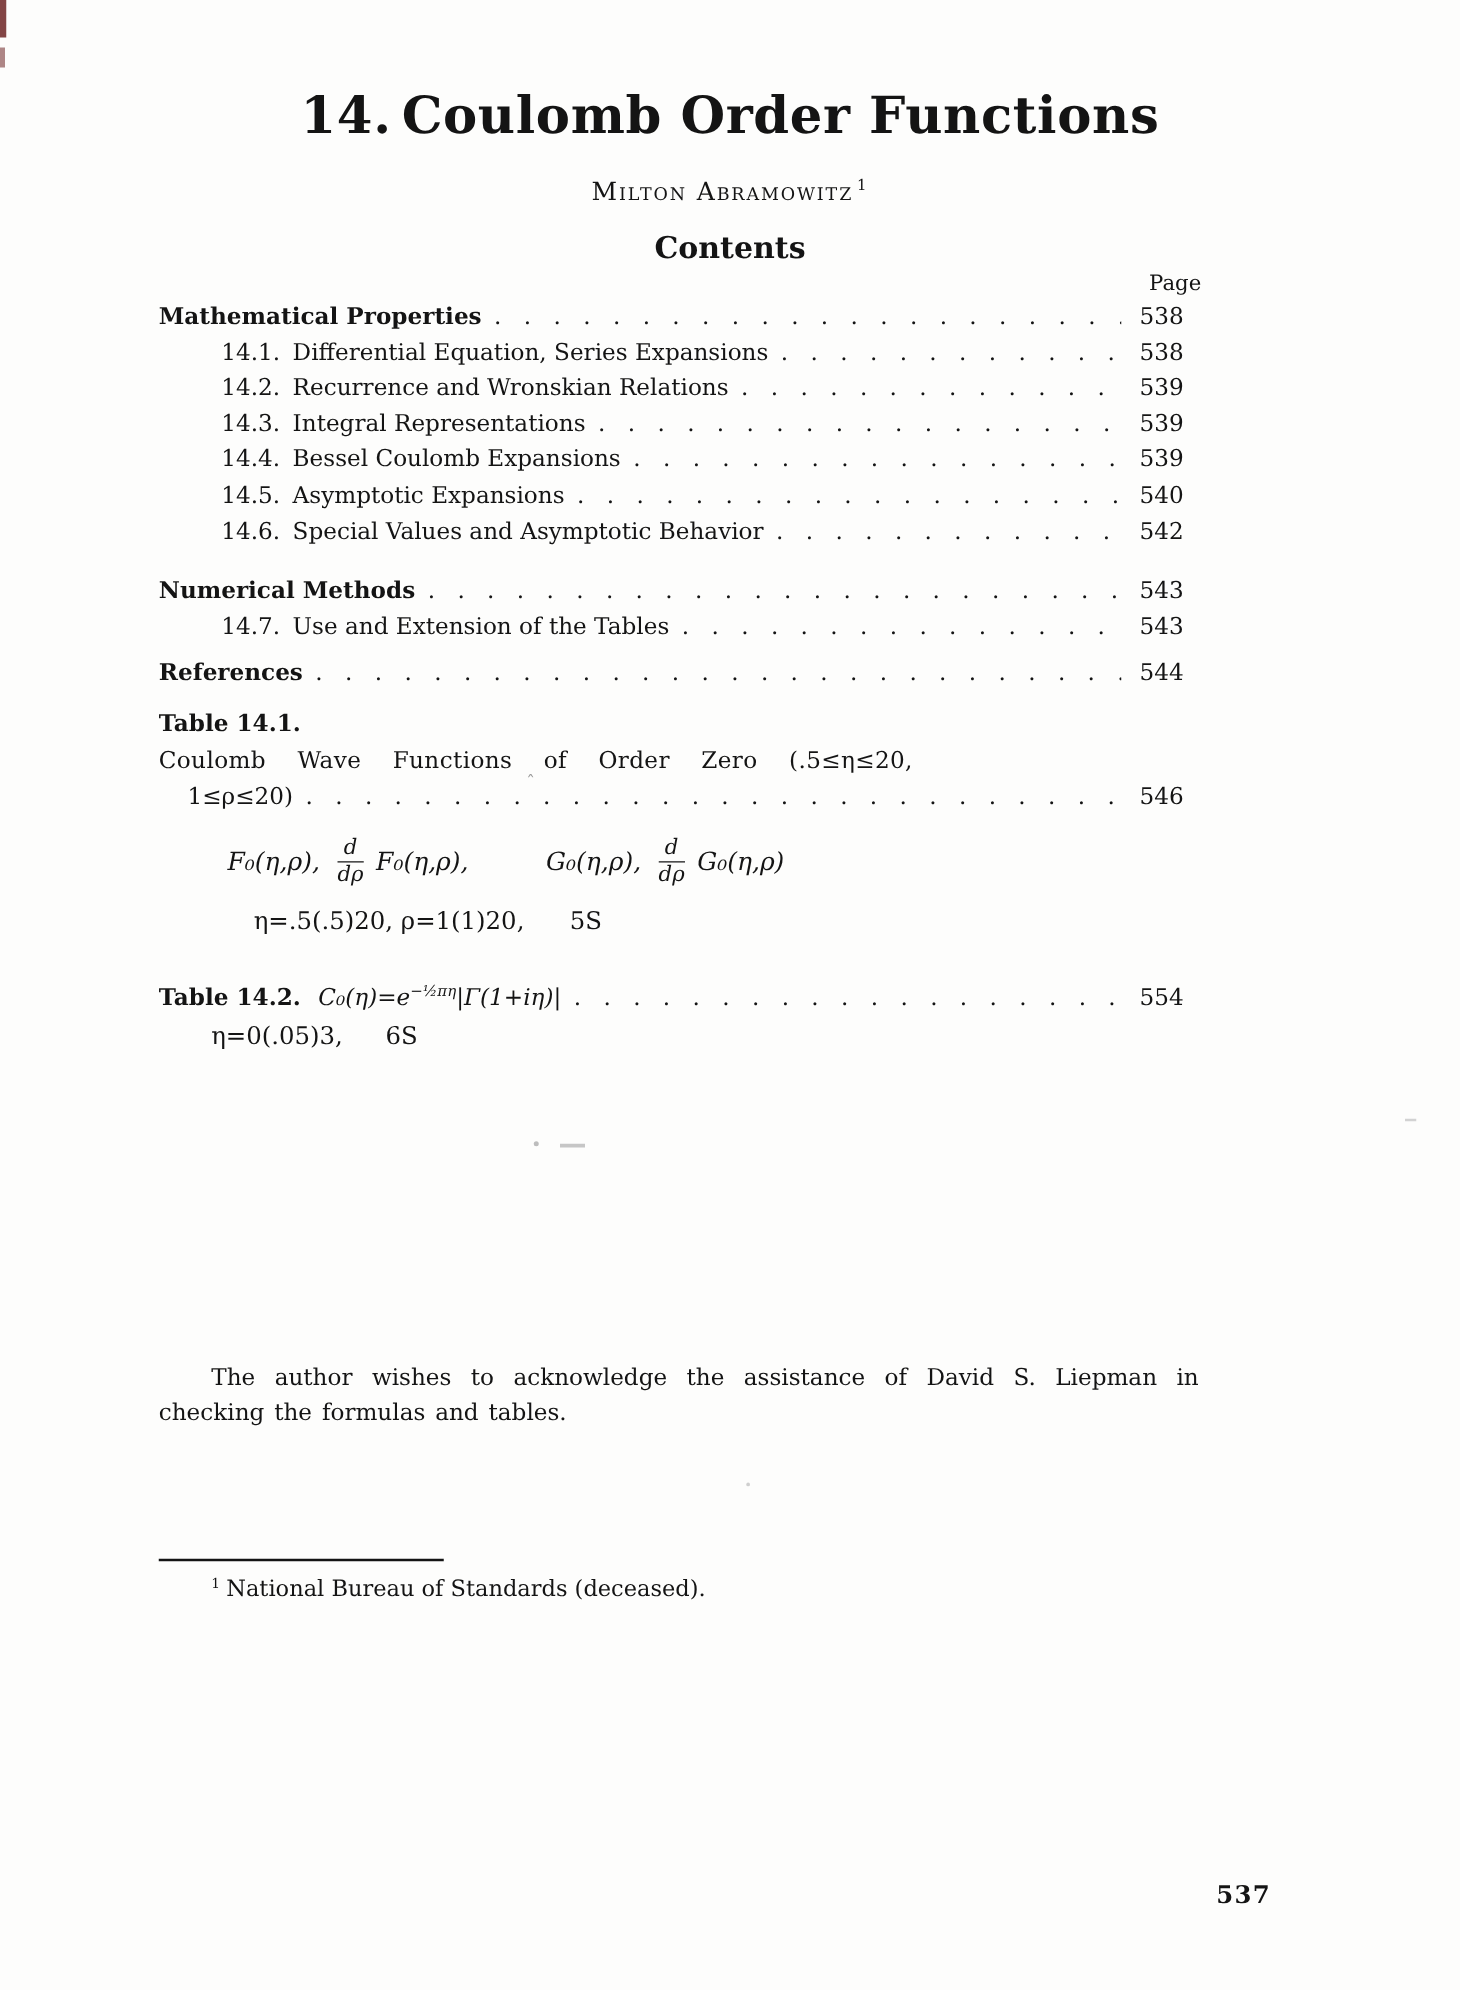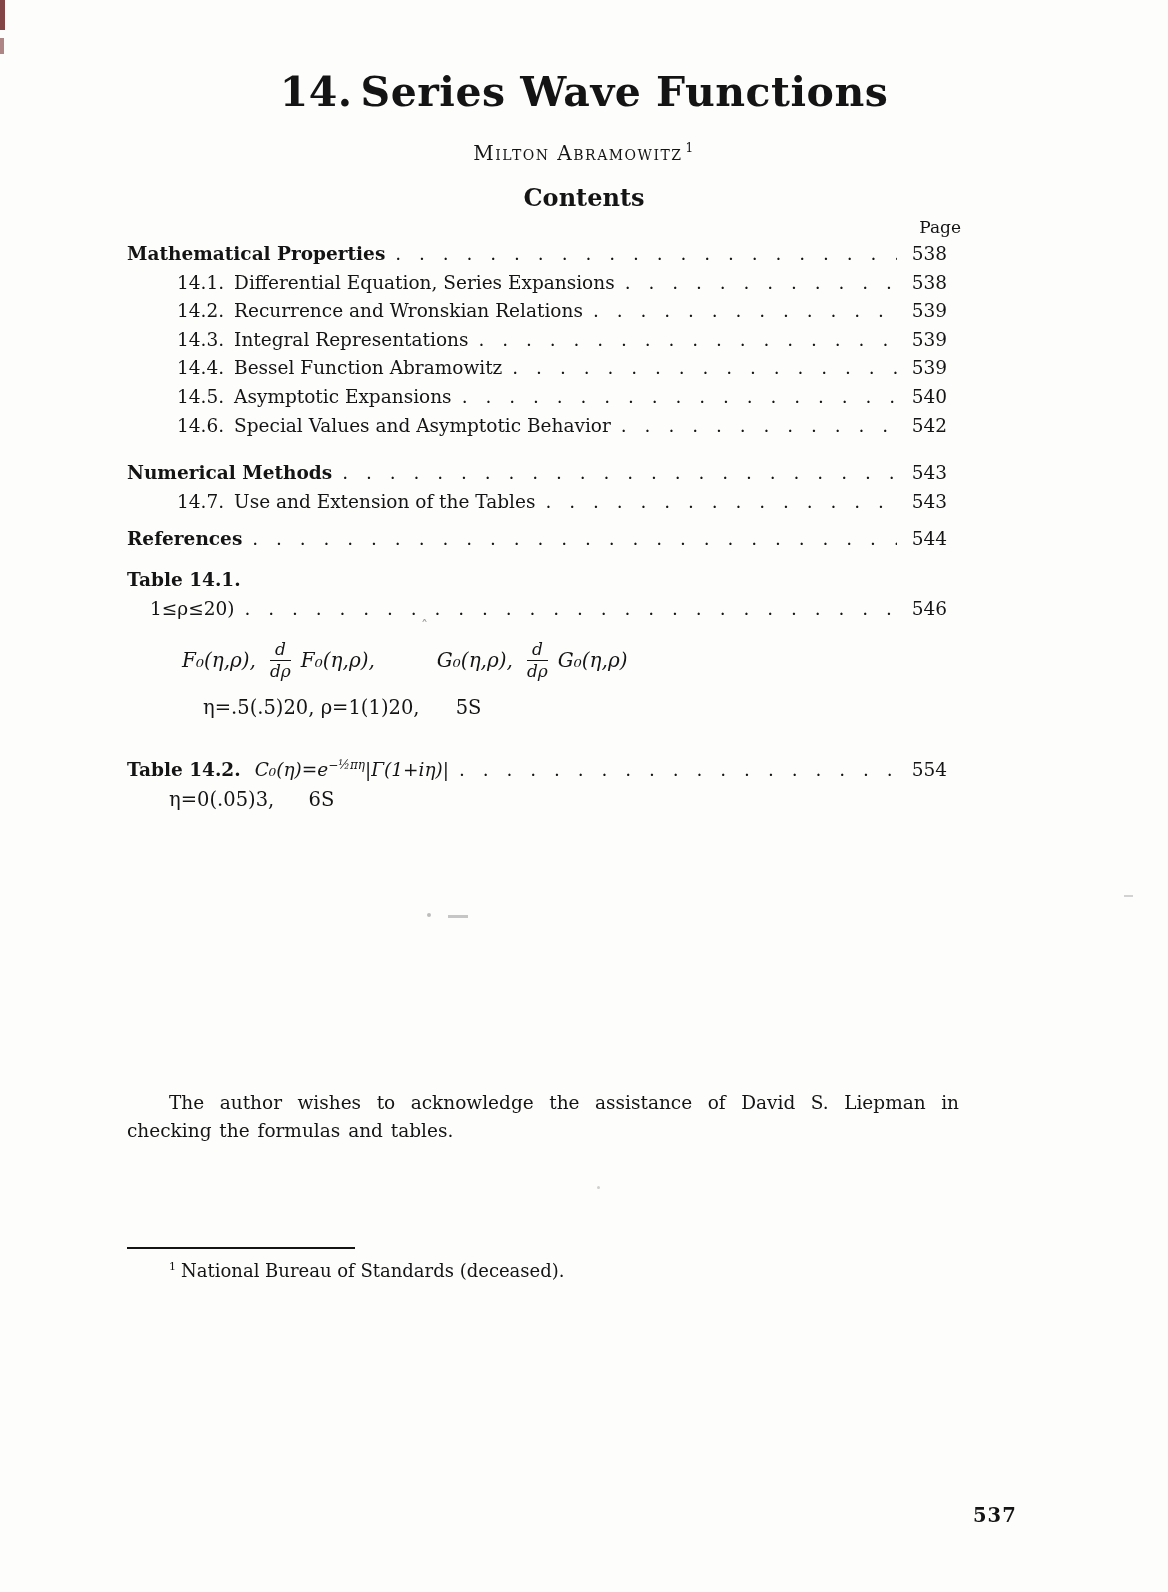--- a/index.html
+++ b/index.html
@@ -82,21 +82,21 @@
 
   <div class="edge-mark-a"></div>
   <div class="edge-mark-b"></div>
   <div class="speck s1"></div>
   <div class="speck s2"></div>
   <div class="speck s3"></div>
   <div class="speck s4"></div>
   <div class="caret-mark">ˆ</div>
 
   <div class="title">
-    <span class="t-num">14.</span><span>Series Wave Functions</span>
+    <span class="t-num">14.</span><span>Coulomb Order Functions</span>
   </div>
   <div class="author">
     <span>Milton Abramowitz</span><sup>1</sup>
   </div>
   <div class="contents">Contents</div>
 
   <div class="col">
     <div class="page-label">Page</div>
 
     <div>
@@ -118,21 +118,21 @@
           <span class="pagenum">539</span>
         </div>
         <div class="toc-row sub">
           <span class="num">14.3.</span>
           <span class="label">Integral Representations</span>
           <span class="leader">.&nbsp;.&nbsp;.&nbsp;.&nbsp;.&nbsp;.&nbsp;.&nbsp;.&nbsp;.&nbsp;.&nbsp;.&nbsp;.&nbsp;.&nbsp;.&nbsp;.&nbsp;.&nbsp;.&nbsp;.&nbsp;.&nbsp;.&nbsp;.&nbsp;.&nbsp;.&nbsp;.&nbsp;.&nbsp;.&nbsp;.&nbsp;.&nbsp;.&nbsp;.&nbsp;.&nbsp;.&nbsp;.&nbsp;.&nbsp;.&nbsp;.&nbsp;.&nbsp;.&nbsp;.&nbsp;.&nbsp;.&nbsp;.&nbsp;.&nbsp;.&nbsp;.&nbsp;.&nbsp;.&nbsp;.&nbsp;.&nbsp;.&nbsp;.&nbsp;.&nbsp;.&nbsp;.&nbsp;.&nbsp;.&nbsp;.&nbsp;.&nbsp;.&nbsp;.&nbsp;</span>
           <span class="pagenum">539</span>
         </div>
         <div class="toc-row sub">
           <span class="num">14.4.</span>
-          <span class="label">Bessel Function Abramowitz</span>
+          <span class="label">Bessel Coulomb Expansions</span>
           <span class="leader">.&nbsp;.&nbsp;.&nbsp;.&nbsp;.&nbsp;.&nbsp;.&nbsp;.&nbsp;.&nbsp;.&nbsp;.&nbsp;.&nbsp;.&nbsp;.&nbsp;.&nbsp;.&nbsp;.&nbsp;.&nbsp;.&nbsp;.&nbsp;.&nbsp;.&nbsp;.&nbsp;.&nbsp;.&nbsp;.&nbsp;.&nbsp;.&nbsp;.&nbsp;.&nbsp;.&nbsp;.&nbsp;.&nbsp;.&nbsp;.&nbsp;.&nbsp;.&nbsp;.&nbsp;.&nbsp;.&nbsp;.&nbsp;.&nbsp;.&nbsp;.&nbsp;.&nbsp;.&nbsp;.&nbsp;.&nbsp;.&nbsp;.&nbsp;.&nbsp;.&nbsp;.&nbsp;.&nbsp;.&nbsp;.&nbsp;.&nbsp;.&nbsp;.&nbsp;.&nbsp;</span>
           <span class="pagenum">539</span>
         </div>
         <div class="toc-row sub">
           <span class="num">14.5.</span>
           <span class="label">Asymptotic Expansions</span>
           <span class="leader">.&nbsp;.&nbsp;.&nbsp;.&nbsp;.&nbsp;.&nbsp;.&nbsp;.&nbsp;.&nbsp;.&nbsp;.&nbsp;.&nbsp;.&nbsp;.&nbsp;.&nbsp;.&nbsp;.&nbsp;.&nbsp;.&nbsp;.&nbsp;.&nbsp;.&nbsp;.&nbsp;.&nbsp;.&nbsp;.&nbsp;.&nbsp;.&nbsp;.&nbsp;.&nbsp;.&nbsp;.&nbsp;.&nbsp;.&nbsp;.&nbsp;.&nbsp;.&nbsp;.&nbsp;.&nbsp;.&nbsp;.&nbsp;.&nbsp;.&nbsp;.&nbsp;.&nbsp;.&nbsp;.&nbsp;.&nbsp;.&nbsp;.&nbsp;.&nbsp;.&nbsp;.&nbsp;.&nbsp;.&nbsp;.&nbsp;.&nbsp;.&nbsp;.&nbsp;.&nbsp;</span>
           <span class="pagenum">540</span>
         </div>
         <div class="toc-row sub">
@@ -155,20 +155,21 @@
         <div class="toc-row group gap-small">
           <span class="label">References</span>
           <span class="leader">.&nbsp;.&nbsp;.&nbsp;.&nbsp;.&nbsp;.&nbsp;.&nbsp;.&nbsp;.&nbsp;.&nbsp;.&nbsp;.&nbsp;.&nbsp;.&nbsp;.&nbsp;.&nbsp;.&nbsp;.&nbsp;.&nbsp;.&nbsp;.&nbsp;.&nbsp;.&nbsp;.&nbsp;.&nbsp;.&nbsp;.&nbsp;.&nbsp;.&nbsp;.&nbsp;.&nbsp;.&nbsp;.&nbsp;.&nbsp;.&nbsp;.&nbsp;.&nbsp;.&nbsp;.&nbsp;.&nbsp;.&nbsp;.&nbsp;.&nbsp;.&nbsp;.&nbsp;.&nbsp;.&nbsp;.&nbsp;.&nbsp;.&nbsp;.&nbsp;.&nbsp;.&nbsp;.&nbsp;.&nbsp;.&nbsp;.&nbsp;.&nbsp;.&nbsp;.&nbsp;</span>
           <span class="pagenum">544</span>
         </div>
       </div>
 
     <div class="tbl1">
       <div class="tbl1-line1">
         <span class="tlabel">Table 14.1.</span>
+        <span class="ttext">Coulomb Wave Functions of Order Zero (.5≤η≤20,</span>
       </div>
       <div class="tbl1-line2">
         <span>1≤ρ≤20)</span>
         <span class="leader">.&nbsp;.&nbsp;.&nbsp;.&nbsp;.&nbsp;.&nbsp;.&nbsp;.&nbsp;.&nbsp;.&nbsp;.&nbsp;.&nbsp;.&nbsp;.&nbsp;.&nbsp;.&nbsp;.&nbsp;.&nbsp;.&nbsp;.&nbsp;.&nbsp;.&nbsp;.&nbsp;.&nbsp;.&nbsp;.&nbsp;.&nbsp;.&nbsp;.&nbsp;.&nbsp;.&nbsp;.&nbsp;.&nbsp;.&nbsp;.&nbsp;.&nbsp;.&nbsp;.&nbsp;.&nbsp;.&nbsp;.&nbsp;.&nbsp;.&nbsp;.&nbsp;.&nbsp;.&nbsp;.&nbsp;.&nbsp;.&nbsp;.&nbsp;.&nbsp;.&nbsp;.&nbsp;.&nbsp;.&nbsp;.&nbsp;.&nbsp;.&nbsp;.&nbsp;.&nbsp;</span>
         <span class="pagenum">546</span>
       </div>
       <div class="formula">
         <span class="seg">F₀(η,ρ),</span>
         <span class="frac">
           <span class="fn">d</span>

